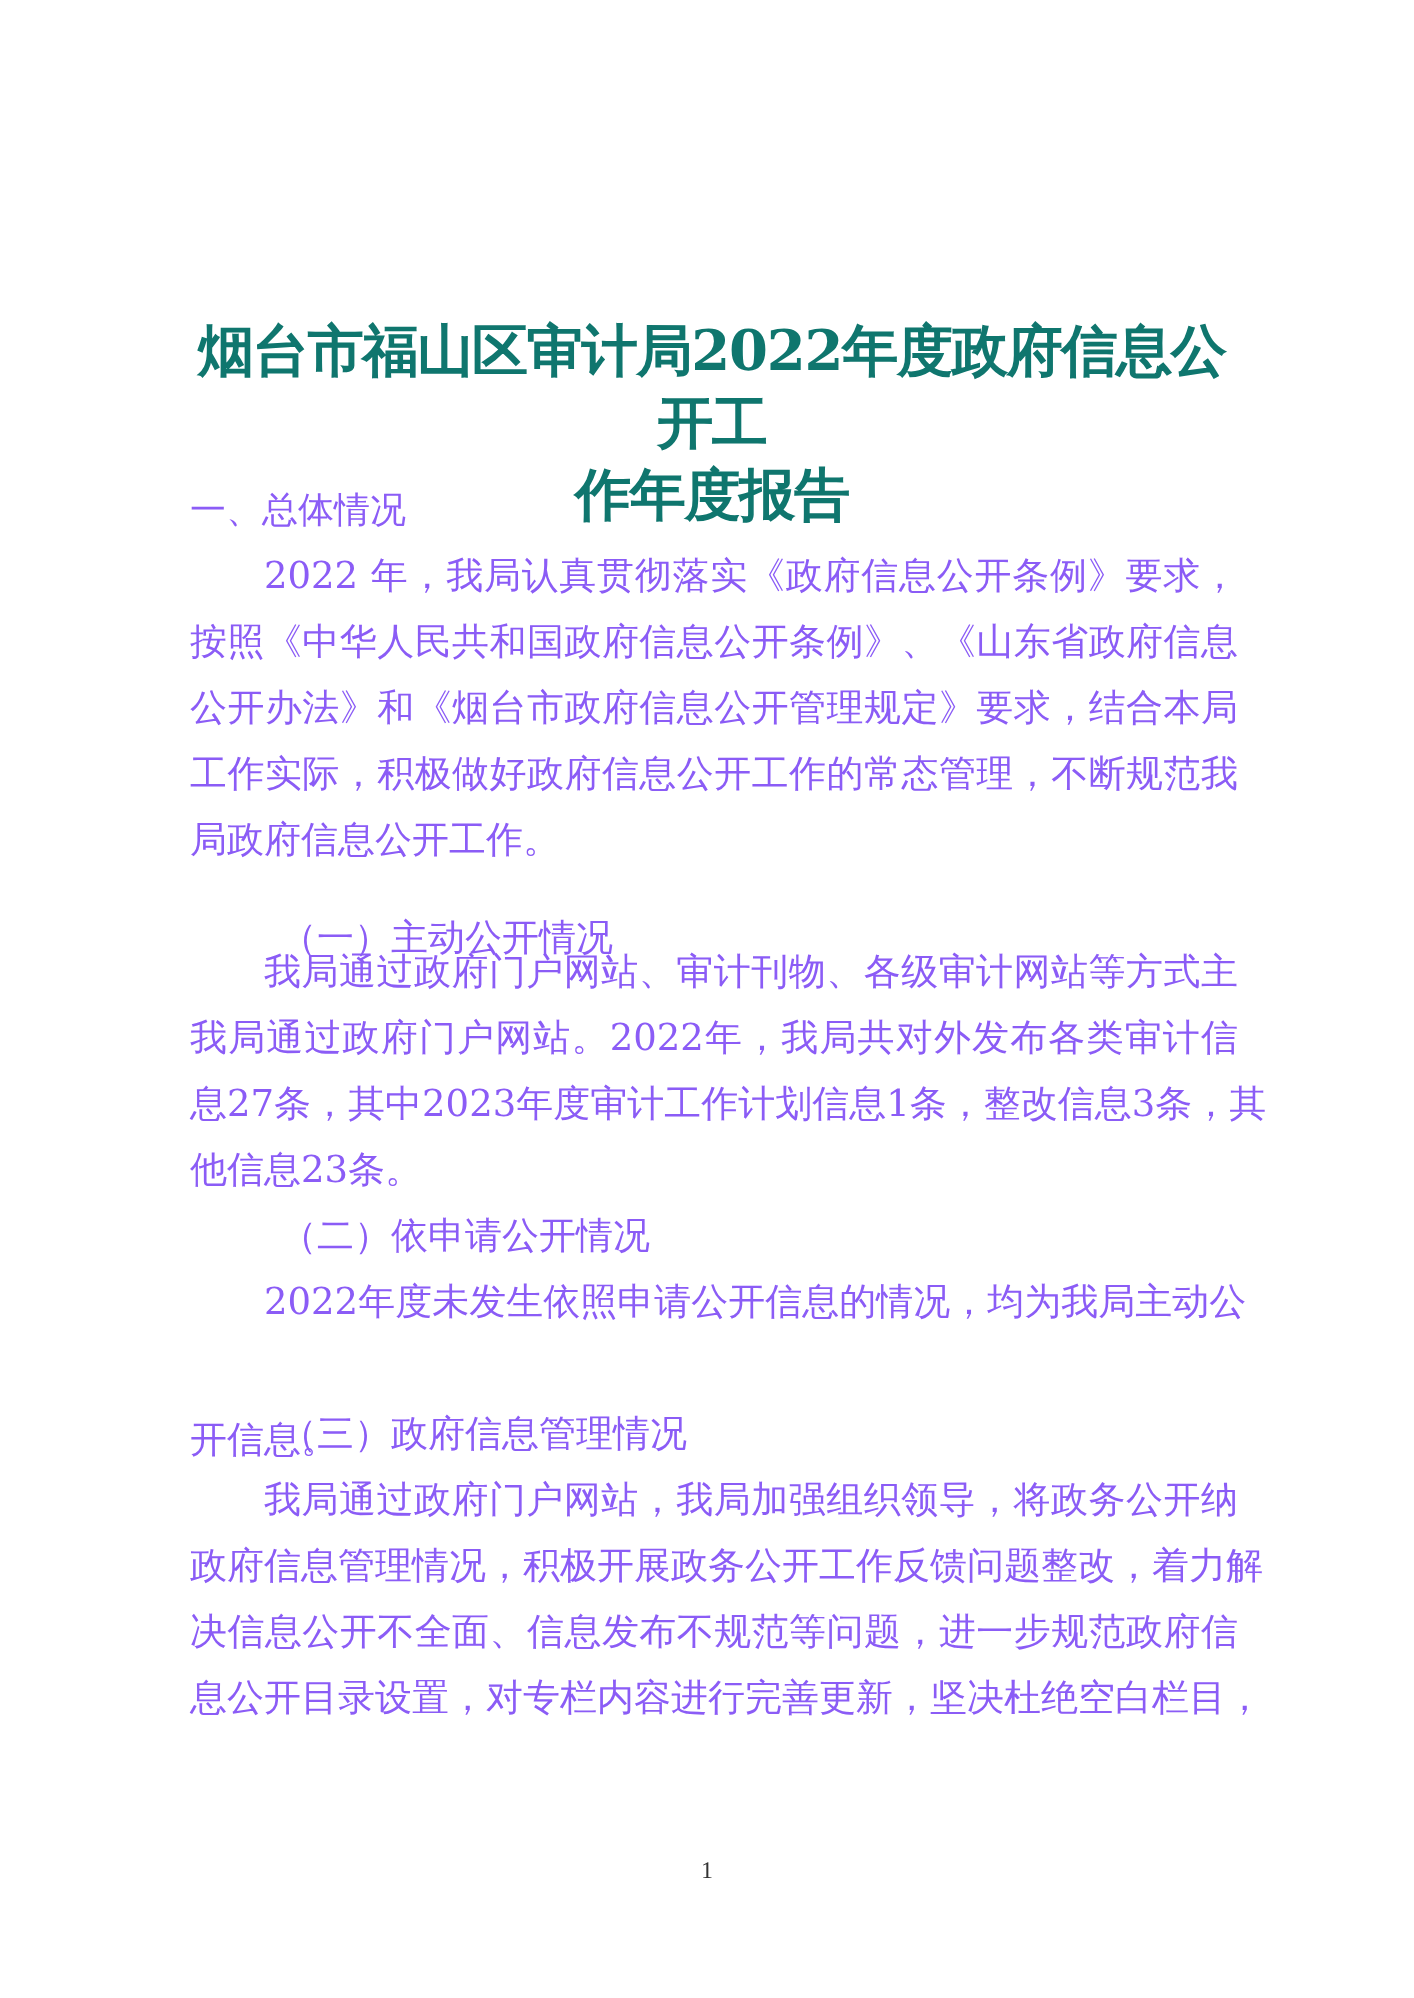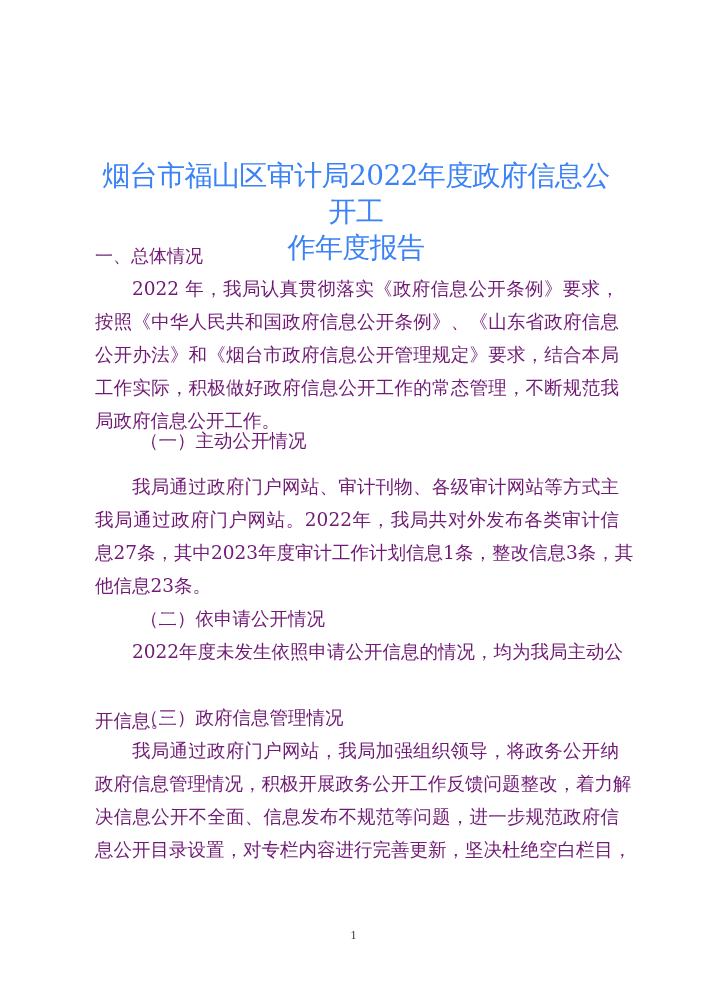--- a/index.html
+++ b/index.html
@@ -4,27 +4,27 @@
   <style>
     html, body { margin: 0; padding: 0; background: #ffffff; }
     body {
       width: 707px; height: 999px; position: relative; overflow: hidden;
       color: #111;
       font-family: "DejaVu Serif", "Liberation Serif", serif;
     }
     .page { position: absolute; left: 0; top: 0; width: 707px; height: 999px; background: #fff; }
     .title {
       position: absolute; left: 90px; width: 532px; top: 158px;
-      text-align: center; font-family: "DejaVu Serif", serif; font-weight: normal;
-      font-size: 28px; line-height: 36px; letter-spacing: -0.6px; color: #3b82f6;
+      text-align: center; font-family: "DejaVu Serif", serif; font-weight: bold;
+      font-size: 28px; line-height: 36px; letter-spacing: -0.6px; color: #0f766e;
     }
     .line {
       position: absolute; left: 95px; width: 524px; height: 33px;
       font-size: 18.5px; line-height: 33px; white-space: nowrap;
-      text-align: justify; text-align-last: justify; color: #701a75;
+      text-align: justify; text-align-last: justify; color: #8b5cf6;
     }
     .line.last { text-align-last: left; }
     .indent { padding-left: 37px; width: 487px; }
     .h1 { font-family: "DejaVu Sans", sans-serif; font-weight: normal; text-align-last: left; font-size: 18px; }
     .h2 { text-align-last: left; padding-left: 45px; width: 479px; }
     .page-num {
       position: absolute; left: 0; width: 707px; top: 928px; text-align: center;
       font-family: "Liberation Serif", serif; font-size: 12px; color: #333;
     }
   </style>
@@ -39,21 +39,21 @@
   </div>
 
   <div class="line h1" style="top:239px">一、总体情况</div>
 
   <div class="line indent" style="top:272px">2022 年，我局认真贯彻落实《政府信息公开条例》要求，</div>
   <div class="line" style="top:305px">按照《中华人民共和国政府信息公开条例》、《山东省政府信息</div>
   <div class="line" style="top:338px">公开办法》和《烟台市政府信息公开管理规定》要求，结合本局</div>
   <div class="line" style="top:371px">工作实际，积极做好政府信息公开工作的常态管理，不断规范我</div>
   <div class="line last" style="top:404px">局政府信息公开工作。</div>
 
-  <div class="line h2" style="top:424px">（一）主动公开情况</div>
+  <div class="line h2" style="top:453px">（一）主动公开情况</div>
   <div class="line indent" style="top:470px">我局通过政府门户网站、审计刊物、各级审计网站等方式主</div>
   <div class="line" style="top:503px">我局通过政府门户网站。2022年，我局共对外发布各类审计信</div>
   <div class="line" style="top:536px">息27条，其中2023年度审计工作计划信息1条，整改信息3条，其</div>
   <div class="line last" style="top:569px">他信息23条。</div>
 
   <div class="line h2" style="top:602px">（二）依申请公开情况</div>
   <div class="line indent" style="top:635px">2022年度未发生依照申请公开信息的情况，均为我局主动公</div>
   <div class="line last" style="top:704px">开信息。</div>
 
   <div class="line h2" style="top:701px">（三）政府信息管理情况</div>

